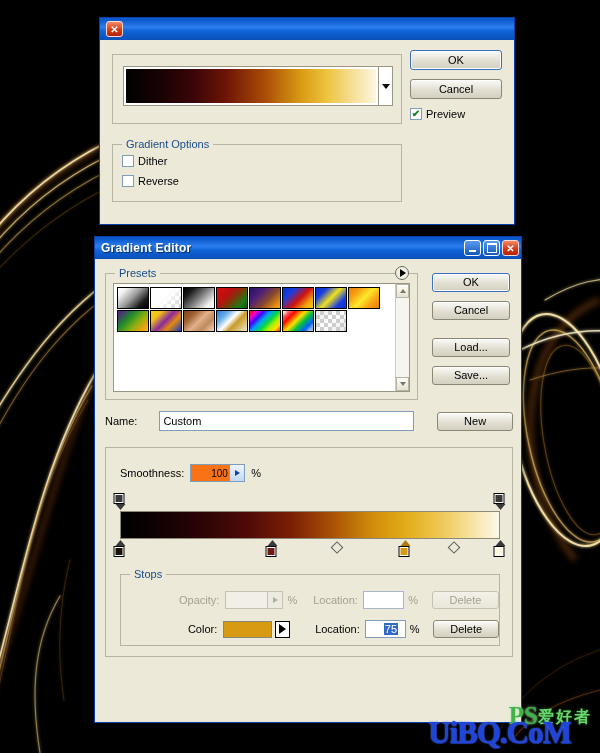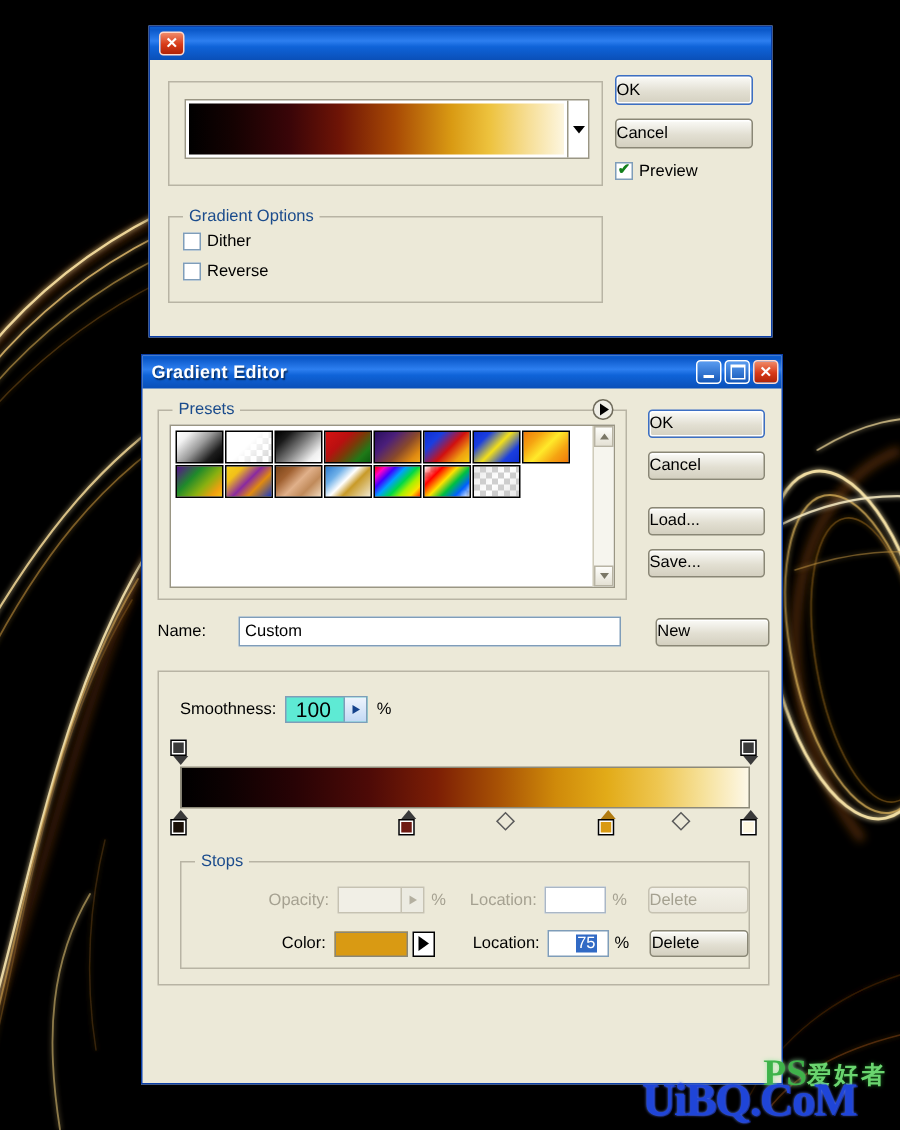--- a/index.html
+++ b/index.html
@@ -38,21 +38,21 @@
   .body { padding:8px 10px 10px 10px; position:relative; }
 
   
   .grp { border:1px solid #b8b4a4; position:relative; }
   .grp > .lgd { position:absolute; top:-7px; left:9px; background:#ece9d8;
                 padding:0 4px; font-size:11px; color:#1a4b8c; }
 
   
   .btn { background:linear-gradient(180deg,#fbfbf8,#e2dfd2 55%,#d4d0c0);
          border:1px solid #8a8776; border-radius:3px; font-size:11px;
-         color:#000; cursor:pointer;
+         color:#000; text-align:center; cursor:pointer;
          box-shadow:inset 0 1px 0 #fff; }
   .btn.def { border:1px solid #3c6fc4; box-shadow:inset 0 0 0 1px #fff; }
   .btn.dis { color:#a5a191; border-color:#c6c2b2;
              background:linear-gradient(180deg,#f3f1e8,#e9e6da);
              box-shadow:none; }
 
   .fld { background:#fff; border:1px solid #7f9db9; font-size:11px;
          padding:1px 3px; color:#000; }
 
   .lbl { font-size:11px; color:#000; }
@@ -123,22 +123,22 @@
   #typeSel .dd { margin-left:auto; width:17px; height:17px;
                  background:linear-gradient(180deg,#eef4fd,#c3d9f5); border-left:1px solid #7f9db9;
                  display:flex; align-items:center; justify-content:center; }
   #typeSel .dd .car { width:0;height:0;border-left:4px solid transparent;
                       border-right:4px solid transparent;border-top:5px solid #15428b; }
 
   #mainGrp { position:absolute; left:10px; top:188px; width:408px; height:210px; }
 
   #smoothRow { position:absolute; left:14px; top:16px; display:flex;
                align-items:center; gap:6px; }
-  #smoothFld { width:55px; height:18px; border:1px solid #7f9db9; background:#5eead4;
-               display:flex; align-items:center; font-size:14px; padding-left:6px; }
+  #smoothFld { width:55px; height:18px; border:1px solid #7f9db9; background:#f97316;
+               display:flex; align-items:center; font-size:10px; padding-left:20px; }
   #smoothFld .sp { margin-left:auto; width:15px; height:16px;
                    background:linear-gradient(180deg,#eef4fd,#c3d9f5);
                    border-left:1px solid #7f9db9; display:flex;
                    align-items:center; justify-content:center; }
   #smoothFld .sp .car { width:0;height:0;border-top:3px solid transparent;
                         border-bottom:3px solid transparent;border-left:5px solid #15428b; }
 
   #gradStage { position:absolute; left:14px; top:45px; width:380px; height:75px; }
   #gradBar { position:absolute; left:0; top:18px; width:100%; height:28px;
              border:1px solid #8d8a79; }

